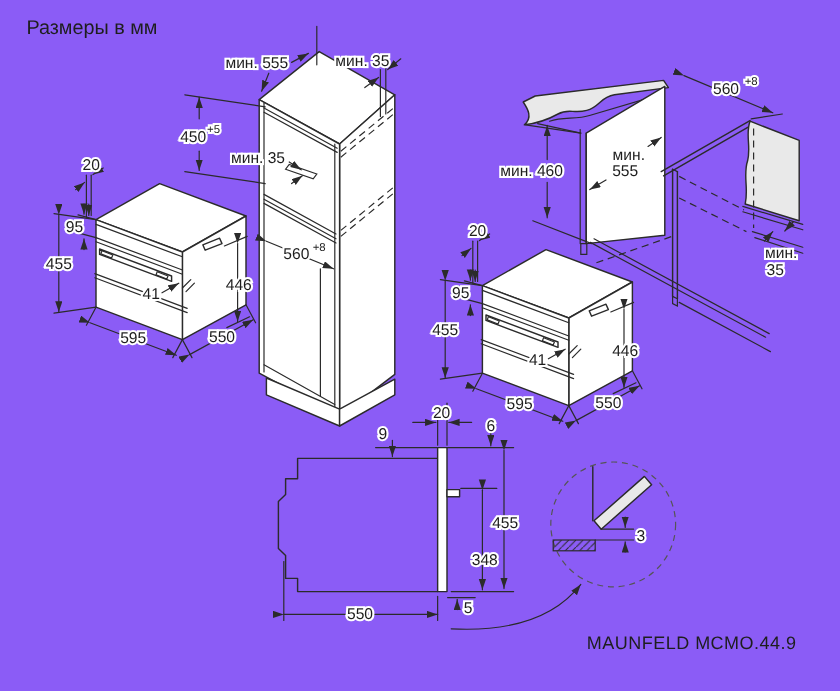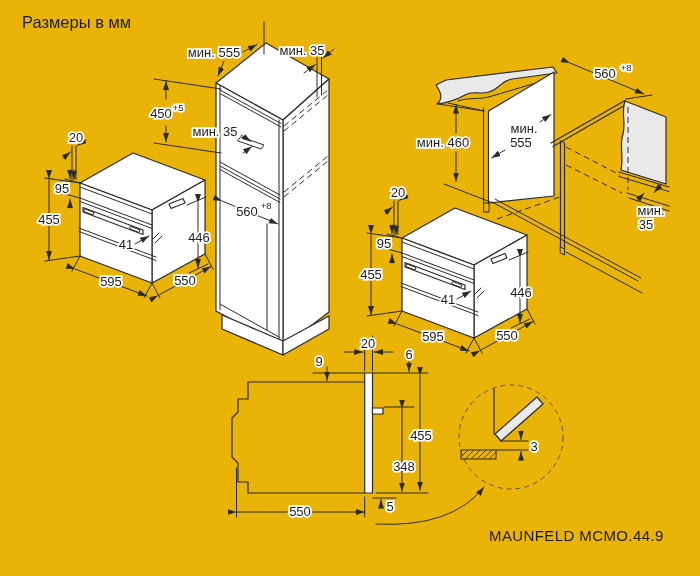--- a/index.html
+++ b/index.html
@@ -1,16 +1,16 @@
 <!DOCTYPE html>
 <html><head>
 <meta charset="utf-8">
 <style>
   html,body{margin:0;padding:0;background:#fff;}
-  .stage{position:relative;width:700px;height:576px;background:#eab308;font-family:"Liberation Sans",sans-serif;overflow:hidden;}
+  .stage{position:relative;width:700px;height:576px;background:#8b5cf6;font-family:"Liberation Sans",sans-serif;overflow:hidden;}
   svg{display:block;}
   .ln{stroke:#2b2b2b;stroke-width:1.2;fill:none;stroke-linejoin:round;stroke-linecap:round;}
   .thin{stroke:#2b2b2b;stroke-width:1;fill:none;stroke-linecap:round;}
   .face{fill:#ffffff;stroke:#2b2b2b;stroke-width:1.2;stroke-linejoin:round;}
   .grayface{fill:#e9e9e9;stroke:#2b2b2b;stroke-width:1.2;stroke-linejoin:round;}
   .dash{stroke:#2b2b2b;stroke-width:1;fill:none;stroke-dasharray:6 4;}
   .dim{font-family:"Liberation Sans",sans-serif;font-size:13px;fill:#1e1e1e;paint-order:stroke;stroke:#ffffff;stroke-width:3.5px;text-anchor:middle;}
   .sup{font-size:9.5px;}
   .title-txt{font-family:"Liberation Sans",sans-serif;font-size:16.5px;fill:#1e1e1e;text-anchor:start;}
   .model-txt{font-family:"Liberation Sans",sans-serif;font-size:15px;fill:#1e1e1e;text-anchor:start;letter-spacing:.4px;}

